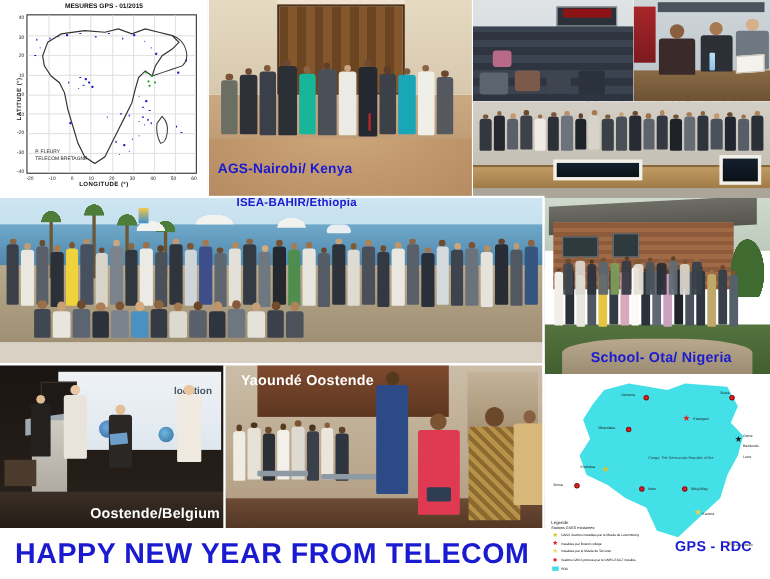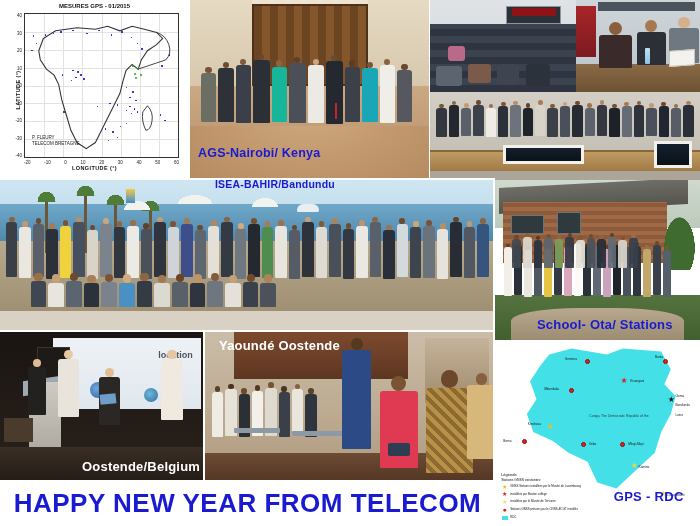--- a/index.html
+++ b/index.html
@@ -764,21 +764,21 @@
         <div class="person" style="width:3.6%;height:94%">
             <div class="head" style="width:52%;padding-top:52%;background:#714c2c"></div>
             <div class="body" style="height:68%;background:#3a414b"></div>
           </div>
         <div class="person" style="width:3.6%;height:92%">
             <div class="head" style="width:52%;padding-top:52%;background:#ae8359"></div>
             <div class="body" style="height:68%;background:#4b525c"></div>
           </div>
       </div>
     </div>
-    <div class="caption cap-blue" style="left:215px;top:-2px;font-size:10.5px;">ISEA-BAHIR/Bandundu</div>
+    <div class="caption cap-blue" style="left:215px;top:-2px;font-size:10.5px;">ISEA-BAHIR/Ethiopia</div>
   </div>
 
   <div class="panel nigeria" style="left:495px;top:180px;width:205px;height:160px;">
     <div class="ph">
       <div class="sky"></div>
       <div class="roof"></div>
       <div class="bld"></div>
       <div class="win" style="left:8%;top:22%;width:16%;height:12%"></div>
       <div class="win" style="left:30%;top:20%;width:12%;height:14%"></div>
       <div class="tree"></div>
@@ -898,21 +898,21 @@
         <div class="person" style="width:5%;height:90%">
             <div class="head" style="width:52%;padding-top:52%;background:#7c5534"></div>
             <div class="body" style="height:70%;background:#dad6cd"></div>
           </div>
         <div class="person" style="width:5%;height:94%">
             <div class="head" style="width:52%;padding-top:52%;background:#97704b"></div>
             <div class="body" style="height:70%;background:#37404a"></div>
           </div>
       </div>
     </div>
-    <div class="caption cap-blue" style="left:42px;bottom:8px;font-size:13px;">School- Ota/ Stations</div>
+    <div class="caption cap-blue" style="left:42px;bottom:8px;font-size:13px;">School- Ota/ Nigeria</div>
   </div>
 
   <div class="panel belgium" style="left:0;top:332px;width:205px;height:148px;">
     <div class="ph">
       <div class="bg"></div>
       <div class="screen"></div>
       <div class="scrtext">location</div>
       <div class="blob" style="left:44%;top:34%;width:16px;height:16px;
             background:radial-gradient(circle at 40% 40%,#6fa8dc,#2f5f9e);"></div>
       <div class="blob" style="left:49%;top:38%;width:11px;height:11px;

